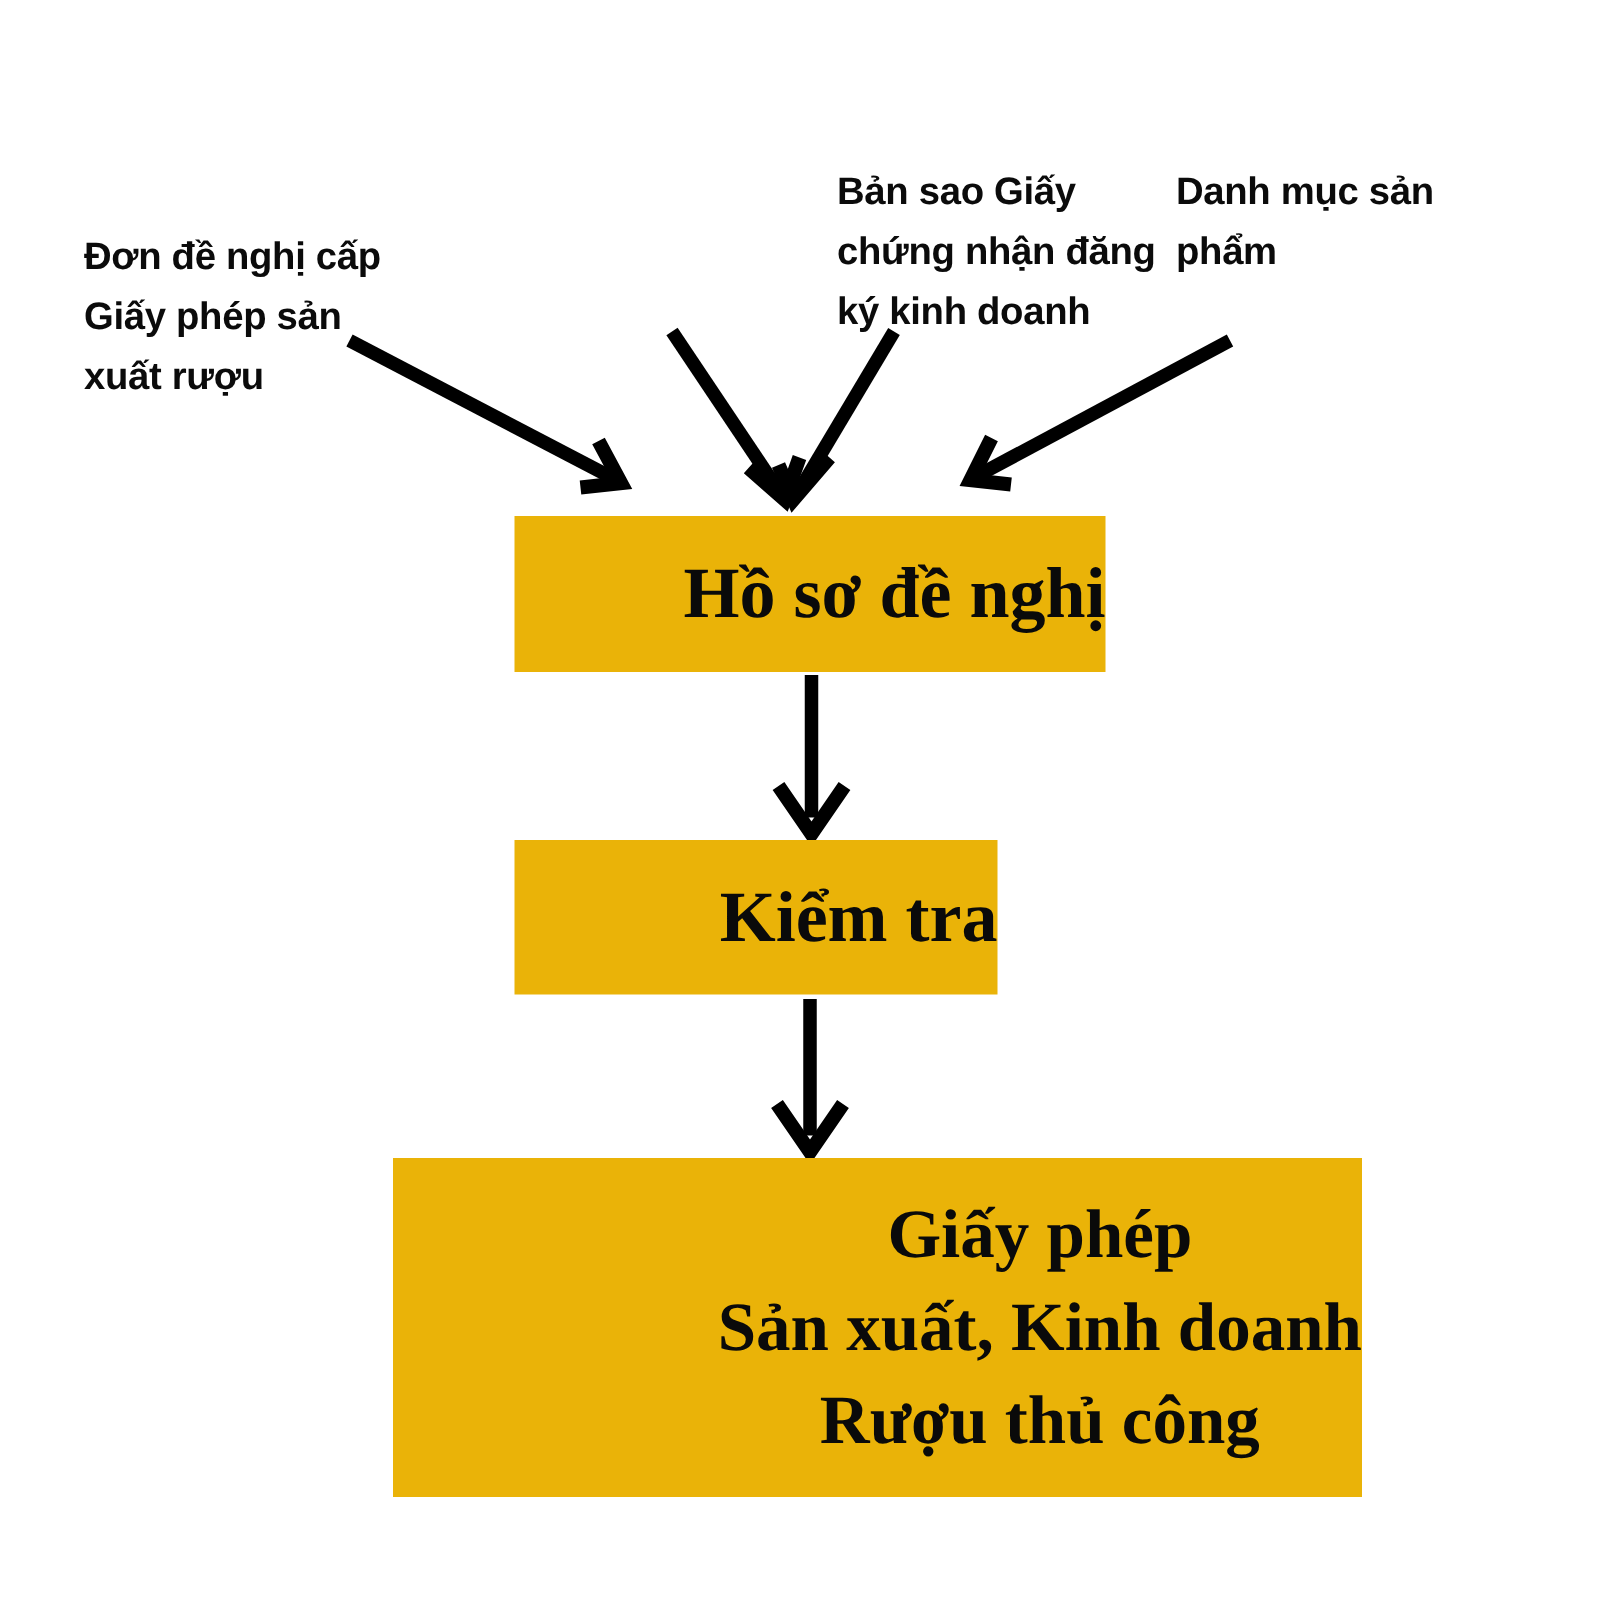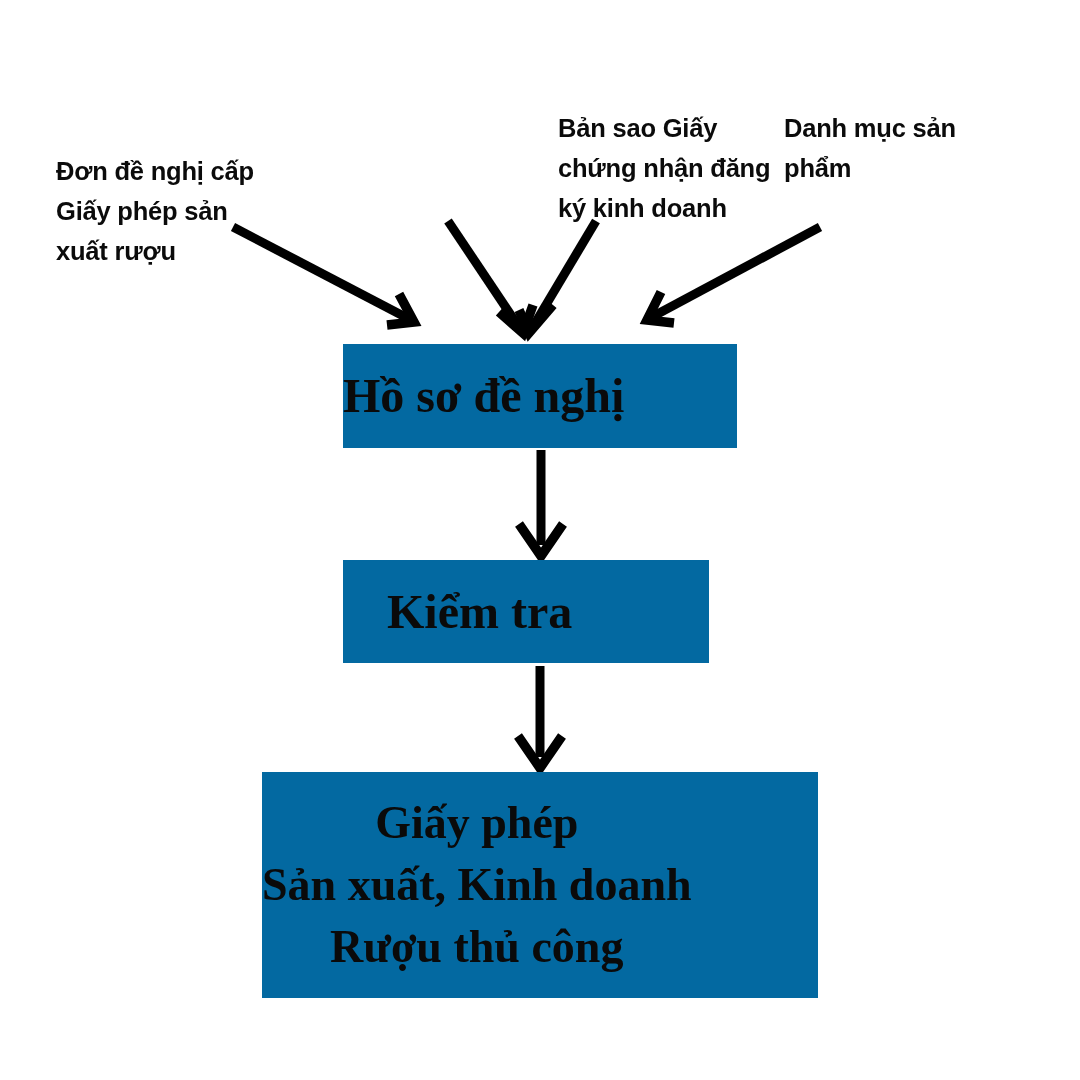--- a/index.html
+++ b/index.html
@@ -33,44 +33,44 @@
     white-space: pre-line;
   }
   #doc-0 { left: 56px;  top: 108px; width: 240px; margin-top: 43px; }
   #doc-1 { left: 286px; top: 108px; width: 236px; }
   #doc-2 { left: 558px; top: 108px; width: 230px; }
   #doc-3 { left: 784px; top: 108px; width: 220px; }
 
   
   .proc-box {
     position: absolute;
-    background: #0369a1;
+    background: #eab308;
     display: flex;
     align-items: center;
-    justify-content: flex-start;
+    justify-content: flex-end;
     text-align: center;
   }
   .proc-box .proc-text {
     font-family: "Liberation Serif", "DejaVu Serif", serif;
     font-weight: 700;
     color: #0a0a0a;
     white-space: pre-line;
   }
   #box-ho-so {
     left: 343px; top: 344px; width: 394px; height: 104px;
   }
   #box-ho-so .proc-text { font-size: 48px; line-height: 56px; }
 
   #box-kiem-tra {
-    left: 343px; top: 560px; width: 322px; height: 103px; padding-left: 44px;
+    left: 343px; top: 560px; width: 322px; height: 103px;
   }
   #box-kiem-tra .proc-text { font-size: 48px; line-height: 56px; }
 
   #box-giay-phep {
-    left: 262px; top: 772px; width: 556px; height: 226px;
+    left: 262px; top: 772px; width: 646px; height: 226px;
   }
   #box-giay-phep .proc-text { font-size: 46px; line-height: 62px; }
 
   
   #arrows {
     position: absolute;
     left: 0; top: 0;
     width: 1080px;
     height: 1080px;
     pointer-events: none;

